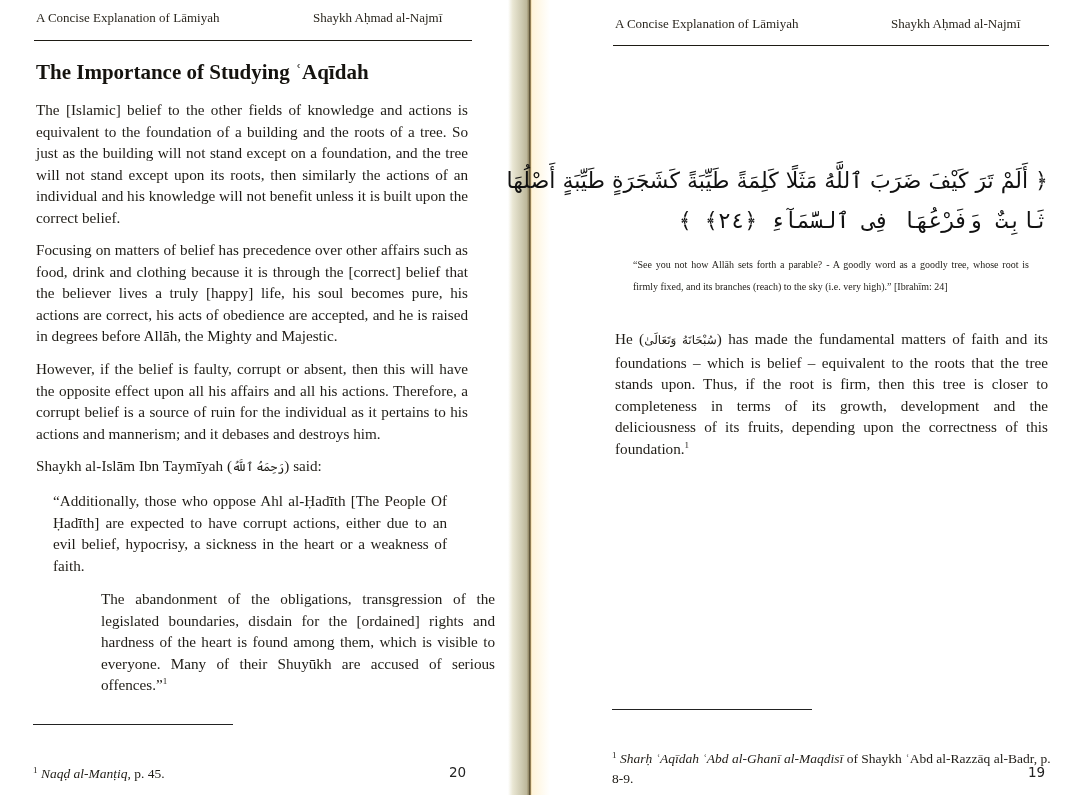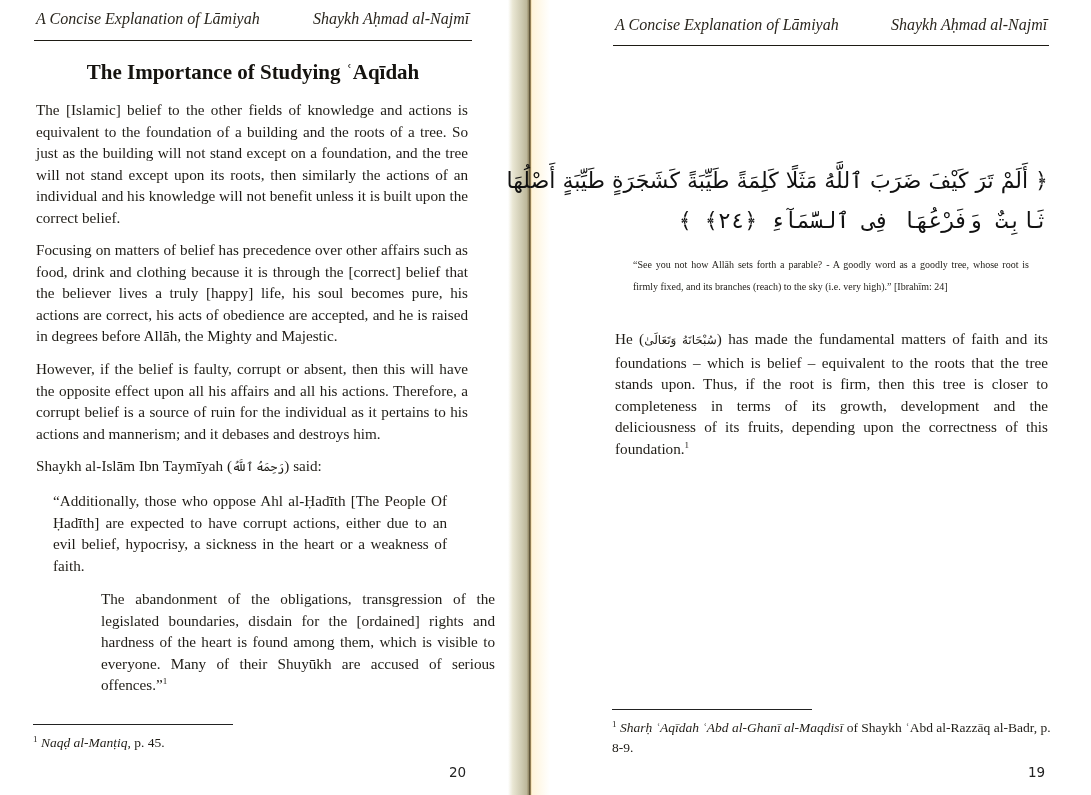--- a/index.html
+++ b/index.html
@@ -14,39 +14,39 @@
   #page-right { left: 512px; width: 579px; }
   .gutter {
     position: absolute; top: 0; left: 508px; width: 24px; height: 795px;
     background: linear-gradient(to right, #ffffff 0%, #e9e6d3 20%, #cfcbb2 55%, #bdb79a 78%, #8a7e5a 88%, #1a1408 92%, #e7c98a 95%, #fff6df 100%);
   }
   .gutter-shade-right {
     position: absolute; top: 0; left: 532px; width: 18px; height: 795px;
     background: linear-gradient(to right, #fff4da, #ffffff);
   }
   .running-head {
-    position: absolute; font-style: italic; font-size: 16px; color: #2a261e; white-space: nowrap;
+    position: absolute; font-size: 13px; color: #2a261e; white-space: nowrap;
   }
   .head-rule { position: absolute; height: 1px; background: #1e1b14; }
   .title {
-    position: absolute; left: 36px; width: 434px; text-align: center;
+    position: absolute; left: 36px; width: 434px; 
     top: 60px; font-size: 21px; font-weight: bold; color: #15130f;
   }
   .para {
     position: absolute; font-size: 15.2px; line-height: 21.5px; text-align: justify; color: #1f1c16;
     margin: 0;
   }
   .para sup, .fn sup { font-size: 9px; line-height: 0; }
   .honorific { font-size: 12px; }
   .arabic {
     position: absolute; direction: rtl; text-align: right; font-size: 22px; color: #111;
     font-family: "DejaVu Sans", sans-serif; white-space: nowrap;
   }
   .fn-rule { position: absolute; height: 1px; background: #222; }
-  .fn { position: absolute; font-size: 13.5px; line-height: 20px; color: #1f1c16; }
+  .fn { position: absolute; font-size: 13.5px; line-height: 20px; color: #1f1c16; margin-top: 31px; }
   .fn i { font-style: italic; }
   .pagenum {
     position: absolute; top: 764px; font-size: 13.5px; font-family: "DejaVu Sans", sans-serif; color: #222;
   }
 </style>
 </head>
 <body>
 
 <div class="page" id="page-left">
   <div class="running-head" style="left:36px; top:10px;">A Concise Explanation of Lāmiyah</div>

